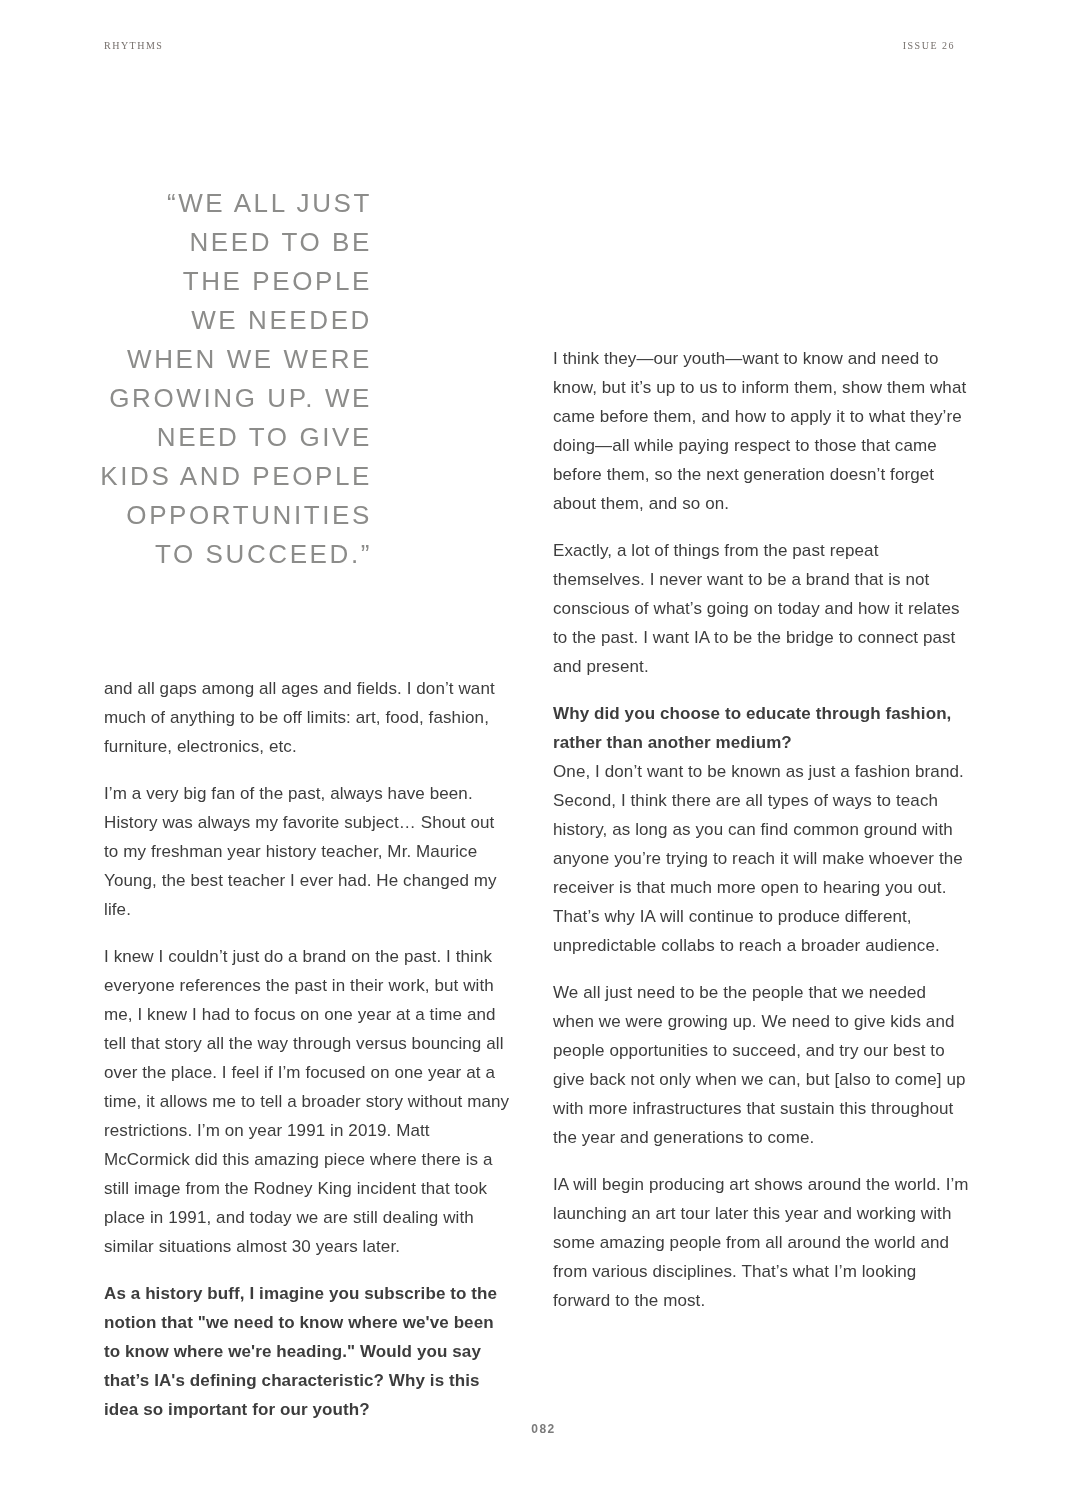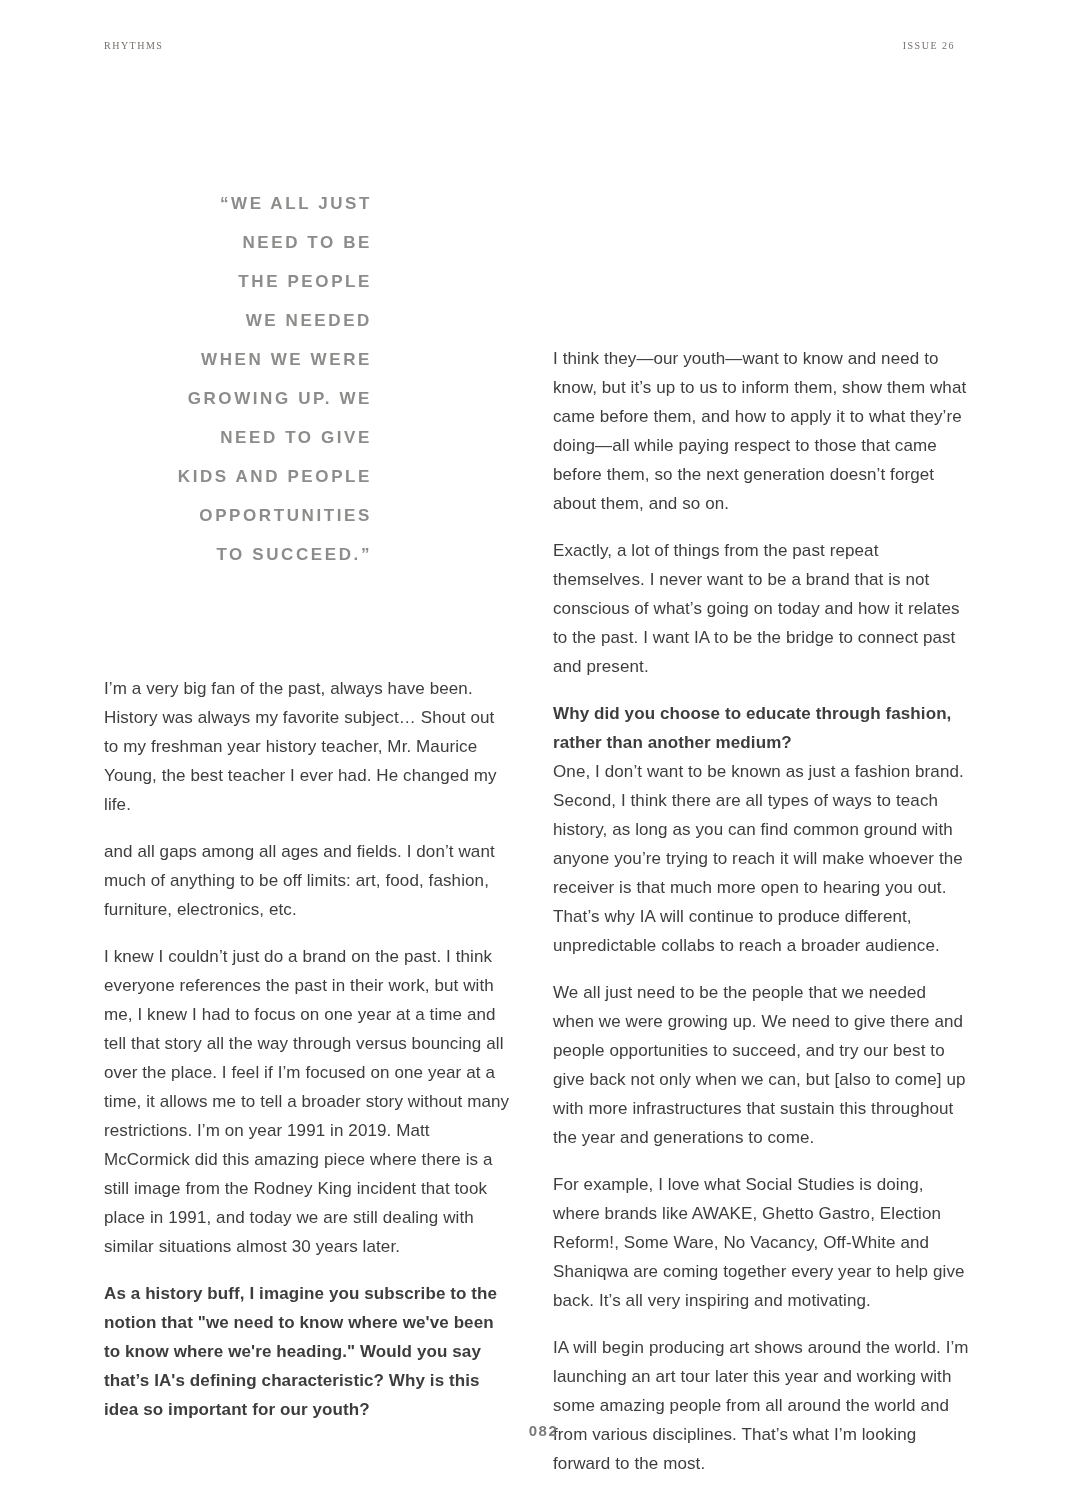--- a/index.html
+++ b/index.html
@@ -22,24 +22,24 @@
     color: #756f6b;
   }
   .masthead-left { left: 104px; }
   .masthead-right { right: 132px; }
   .pull-quote {
     position: absolute;
     left: 88px;
     top: 184px;
     width: 284px;
     text-align: right;
-    font-size: 17px;
+    font-size: 26px;
     line-height: 39px;
     letter-spacing: 2.6px;
-    font-weight: 700;
+    font-weight: 400;
     color: #8c8c8a;
     white-space: pre-line;
   }
   .column {
     position: absolute;
     font-size: 17px;
     line-height: 29px;
     color: #3d3d3d;
     letter-spacing: 0.1px;
   }
@@ -54,21 +54,21 @@
     width: 416px;
   }
   .para { margin: 0 0 18px 0; }
   .question { margin: 0; font-weight: bold; }
   .page-number {
     position: absolute;
     left: 0;
     top: 1422px;
     width: 1087px;
     text-align: center;
-    font-size: 15px;
+    font-size: 12px;
     font-weight: bold;
     letter-spacing: 1.5px;
     color: #7a7a7a;
   }
 </style>
 </head>
 <body>
 
 <div class="page">
 
@@ -81,32 +81,31 @@
 THE PEOPLE
 WE NEEDED
 WHEN WE WERE
 GROWING UP. WE
 NEED TO GIVE
 KIDS AND PEOPLE
 OPPORTUNITIES
 TO SUCCEED.”</div>
 
   <div class="column column-left">
+    <p class="para">and all gaps among all ages and fields. I don’t want much of anything to be off limits: art, food, fashion, furniture, electronics, etc.</p>
     <p class="para">I’m a very big fan of the past, always have been. History was always my favorite subject… Shout out to my freshman year history teacher, Mr. Maurice Young, the best teacher I ever had. He changed my life.</p>
-    <p class="para">and all gaps among all ages and fields. I don’t want much of anything to be off limits: art, food, fashion, furniture, electronics, etc.</p>
     <p class="para">I knew I couldn’t just do a brand on the past. I think everyone references the past in their work, but with me, I knew I had to focus on one year at a time and tell that story all the way through versus bouncing all over the place. I feel if I’m focused on one year at a time, it allows me to tell a broader story without many restrictions. I’m on year 1991 in 2019. Matt McCormick did this amazing piece where there is a still image from the Rodney King incident that took place in 1991, and today we are still dealing with similar situations almost 30 years later.</p>
     <p class="question">As a history buff, I imagine you subscribe to the notion that "we need to know where we've been to know where we're heading." Would you say that’s IA's defining characteristic? Why is this idea so important for our youth?</p>
   </div>
 
   <div class="column column-right">
     <p class="para">I think they—our youth—want to know and need to know, but it’s up to us to inform them, show them what came before them, and how to apply it to what they’re doing—all while paying respect to those that came before them, so the next generation doesn’t forget about them, and so on.</p>
     <p class="para">Exactly, a lot of things from the past repeat themselves. I never want to be a brand that is not conscious of what’s going on today and how it relates to the past. I want IA to be the bridge to connect past and present.</p>
     <p class="question">Why did you choose to educate through fashion, rather than another medium?</p>
     <p class="para">One, I don’t want to be known as just a fashion brand. Second, I think there are all types of ways to teach history, as long as you can find common ground with anyone you’re trying to reach it will make whoever the receiver is that much more open to hearing you out. That’s why IA will continue to produce different, unpredictable collabs to reach a broader audience.</p>
-    <p class="para">We all just need to be the people that we needed when we were growing up. We need to give there and people opportunities to succeed, and try our best to give back not only when we can, but [also to come] up with more infrastructures that sustain this throughout the year and generations to come.</p>
-    <p class="para">For example, I love what Social Studies is doing, where brands like AWAKE, Ghetto Gastro, Election Reform!, Some Ware, No Vacancy, Off-White and Shaniqwa are coming together every year to help give back. It’s all very inspiring and motivating.</p>
+    <p class="para">We all just need to be the people that we needed when we were growing up. We need to give kids and people opportunities to succeed, and try our best to give back not only when we can, but [also to come] up with more infrastructures that sustain this throughout the year and generations to come.</p>
     <p class="para">IA will begin producing art shows around the world. I’m launching an art tour later this year and working with some amazing people from all around the world and from various disciplines. That’s what I’m looking forward to the most.</p>
 
   </div>
 
   <div class="page-number">082</div>
 
 </div>
 
 </body></html>

